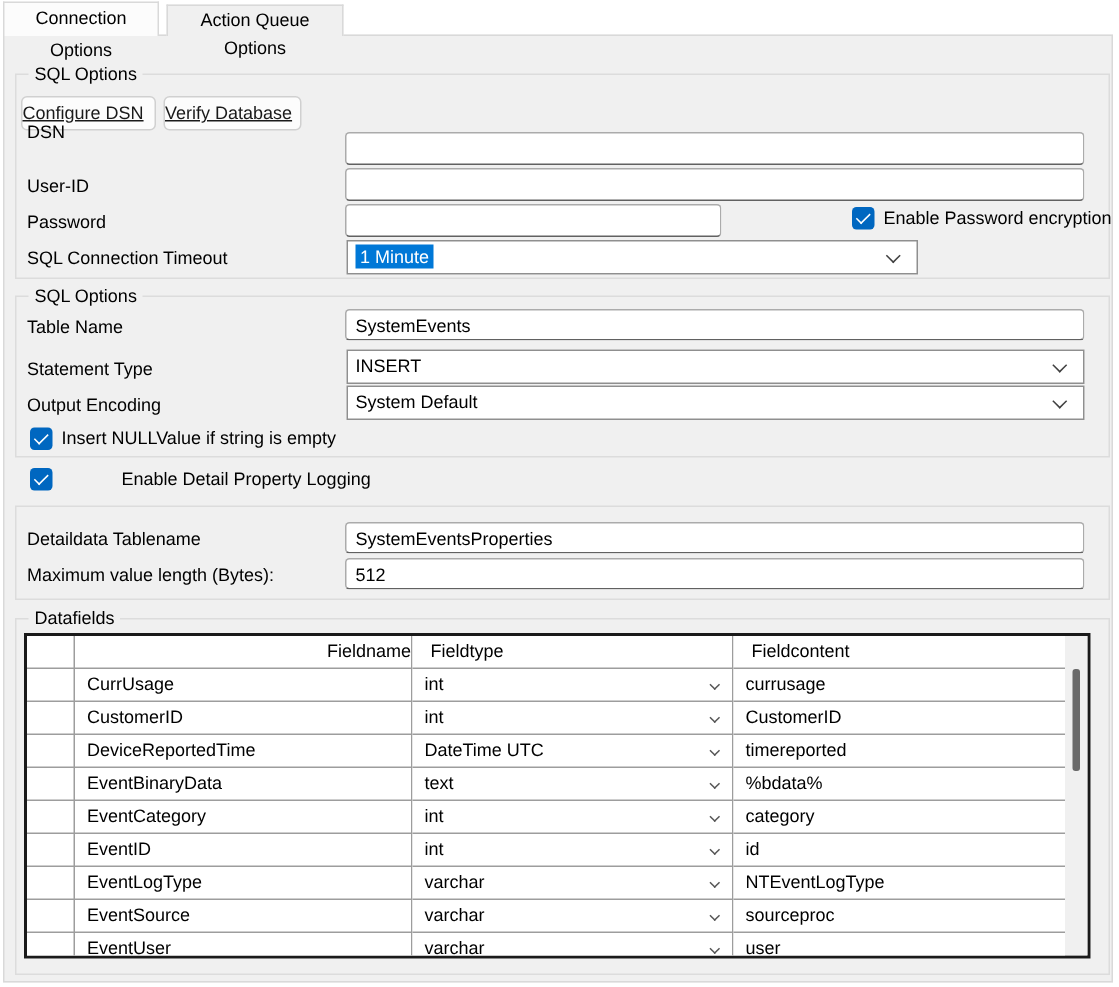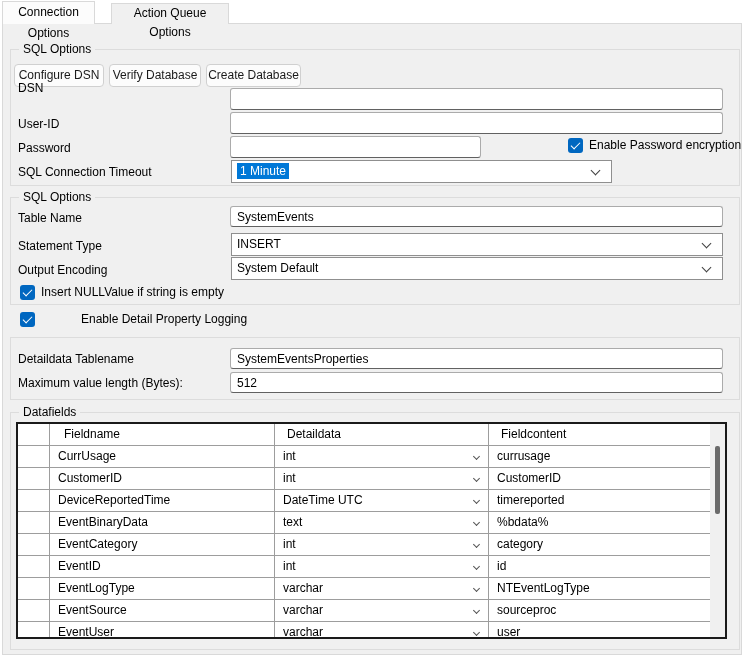--- a/index.html
+++ b/index.html
@@ -9,21 +9,21 @@
     background:#fff; font-family:"Liberation Sans",sans-serif;
     font-size:12px; color:#000;
   }
   
   .tabpage {
     position:absolute; left:2px; top:23px; width:740px; height:632px;
     background:#f0f0f0; border:1px solid #d9d9d9; z-index:0;
   }
   .tab { position:absolute; text-align:center; cursor:default; }
   .tab-active {
-    left:2px; top:1px; width:93px; height:23px; background:#fcfcfc;
+    left:2px; top:1px; width:104px; height:23px; background:#fcfcfc;
     border:1px solid #d9d9d9; border-bottom:none; z-index:3; line-height:21px;
   }
   .tab-inactive {
     left:111px; top:3px; width:118px; height:21px; background:#f0f0f0;
     border:1px solid #d9d9d9; border-bottom:none; z-index:1; line-height:19px;
   }
   
   .gb { position:absolute; border:1px solid #dcdcdc; z-index:1; }
   .gb > .cap {
     position:absolute; top:-8px; left:8px; background:#f0f0f0;
@@ -31,21 +31,21 @@
   }
   .gb1 { left:10px; top:49px;  width:730px; height:137px; }
   .gb2 { left:10px; top:197px; width:730px; height:108px; }
   .gb3 { left:10px; top:337px; width:730px; height:63px; }
   .gb4 { left:10px; top:412px; width:730px; height:238px; }
   
   .lbl { position:absolute; line-height:15px; white-space:nowrap; z-index:2; }
   .btn {
     position:absolute; z-index:2; background:#fcfcfc; border:1px solid #d0d0d0;
     border-radius:4px; font-family:inherit; font-size:12px; color:#1a1a1a;
-    line-height:19px; text-align:center; cursor:default;
+    line-height:19px; text-align:left; cursor:default;text-decoration:underline;
   }
   .txt {
     position:absolute; z-index:2; background:#fff; border:1px solid #ababab;
     border-bottom-color:#616161; border-radius:3px; font-family:inherit;
     font-size:12px; color:#000; padding:0 6px; outline:none;
   }
   .combo {
     position:absolute; z-index:2; background:#fff; border:1px solid #8f8f8f;
     border-radius:0; padding-left:5px; line-height:21px; cursor:default;
   }
@@ -77,21 +77,21 @@
   .grow { display:flex; width:692px; height:22px; }
   .cell {
     height:22px; border-right:1px solid #9d9d9d; border-bottom:1px solid #9d9d9d;
     background:#fff; line-height:21px; white-space:nowrap; overflow:hidden;
     padding-left:8px; position:relative;
   }
   .cell.sel      { width:32px;  padding-left:0; }
   .cell.fname    { width:225px; }
   .cell.ftype    { width:214px; }
   .cell.fcontent { width:221px; border-right:none; }
-  .ghead .fname  { padding-left:14px; }
+  .ghead .fname  { padding-left:14px;text-align:right; }
   .ghead .ftype, .ghead .fcontent { padding-left:12px; }
   .cell .chev { width:5px; height:5px; border-color:#555; border-width:1.2px; right:9px; top:8px; }
   .vscroll {
     position:absolute; right:0; top:0; width:15px; height:213px;
     background:#f0f0f0; z-index:3;
   }
   .vthumb {
     position:absolute; left:5px; top:22px; width:5px; height:68px;
     background:#6b6b6b; border-radius:2px;
   }
@@ -109,21 +109,20 @@
   </div>
 
   <div class="tabpage"></div>
 
   <div class="gb gb1">
     <span class="cap">SQL Options</span>
   </div>
 
   <button class="btn" style="left:14px; top:64px; width:90px; height:23px;">Configure DSN</button>
   <button class="btn" style="left:109px; top:64px; width:92px; height:23px;">Verify Database</button>
-  <button class="btn" style="left:206px; top:64px; width:95px; height:23px;">Create Database</button>
 
   <span class="lbl" style="left:18px; top:81px;">DSN</span>
   <input class="txt" style="left: 230px; top: 88px; width: 493px; height: 22px;">
 
   <span class="lbl" style="left:18px; top:117px;text-align:right;">User-ID</span>
   <input class="txt" style="left: 230px; top: 112px; width: 493px; height: 22px;">
 
   <span class="lbl" style="left:18px; top:141px;">Password</span>
   <input class="txt" style="left: 230px; top: 136px; width: 251px; height: 22px;" type="password">
 
@@ -177,21 +176,21 @@
 
   <div class="gb gb4">
     <span class="cap">Datafields</span>
   </div>
 
   <div class="grid">
     <div class="grid-body">
       <div class="grow ghead">
         <div class="cell sel"></div>
         <div class="cell fname">Fieldname</div>
-        <div class="cell ftype">Detaildata</div>
+        <div class="cell ftype">Fieldtype</div>
         <div class="cell fcontent">Fieldcontent</div>
       </div>
 
   <div class="grow">
     <div class="cell sel"></div>
     <div class="cell fname">CurrUsage</div>
     <div class="cell ftype">
       <span>int</span>
       <span class="chev"></span>
     </div>

